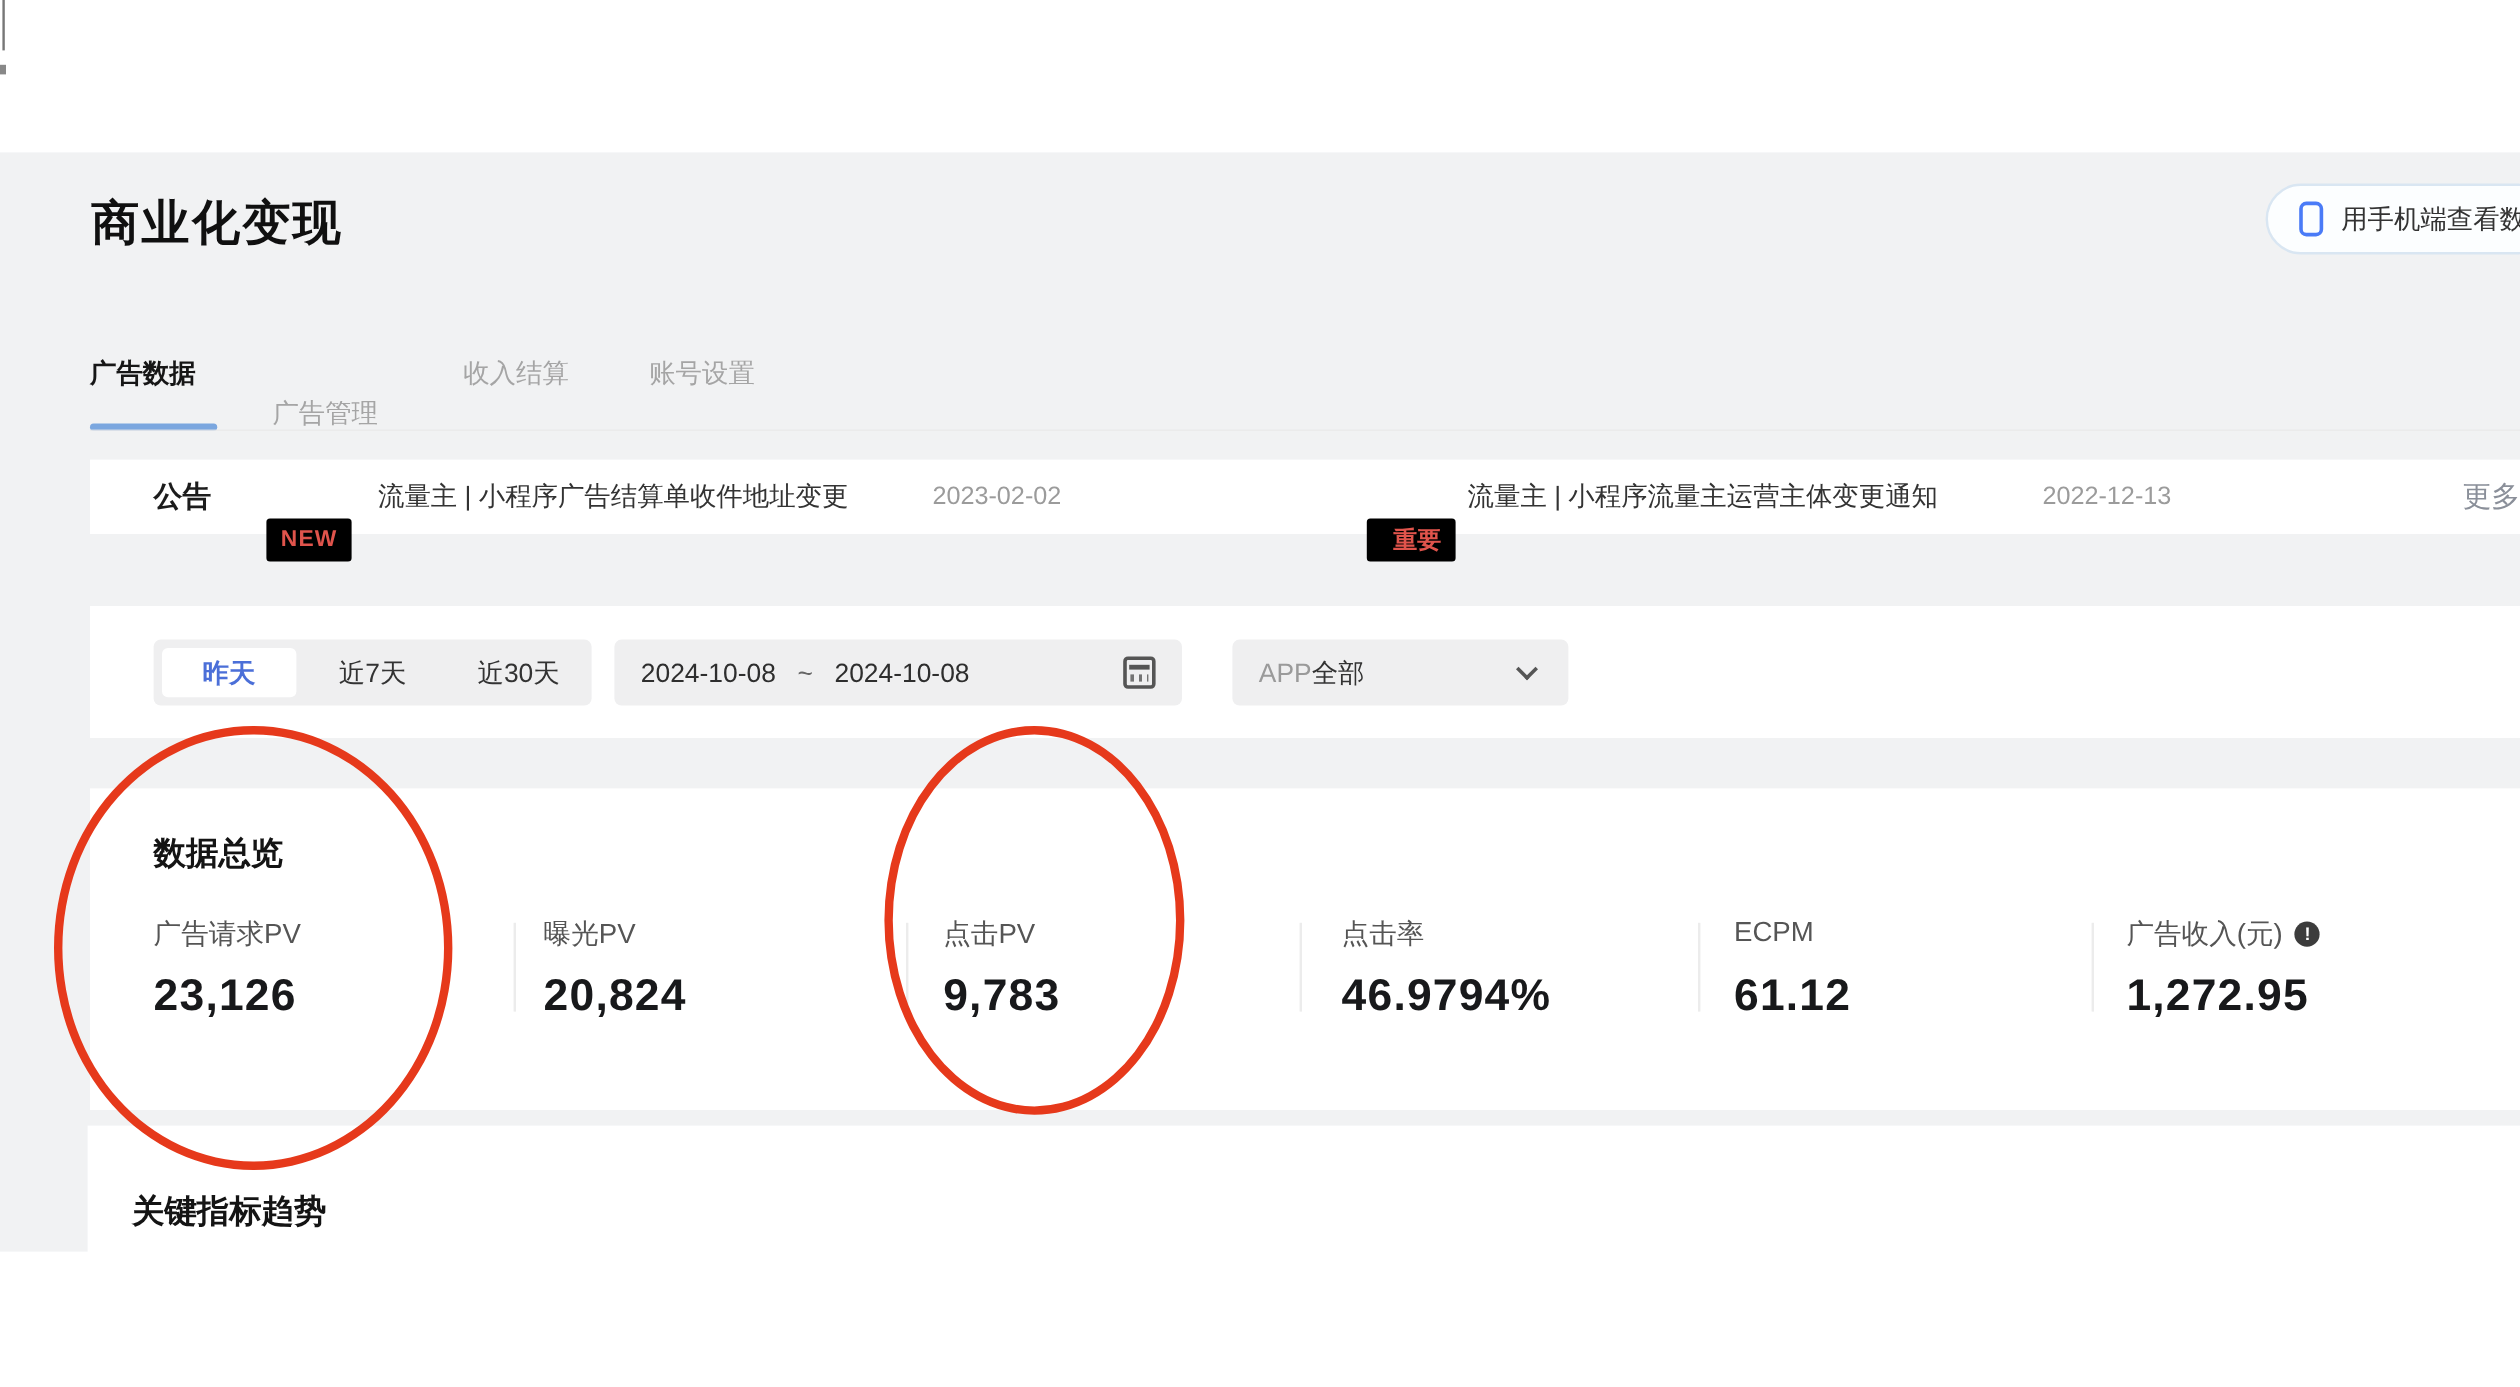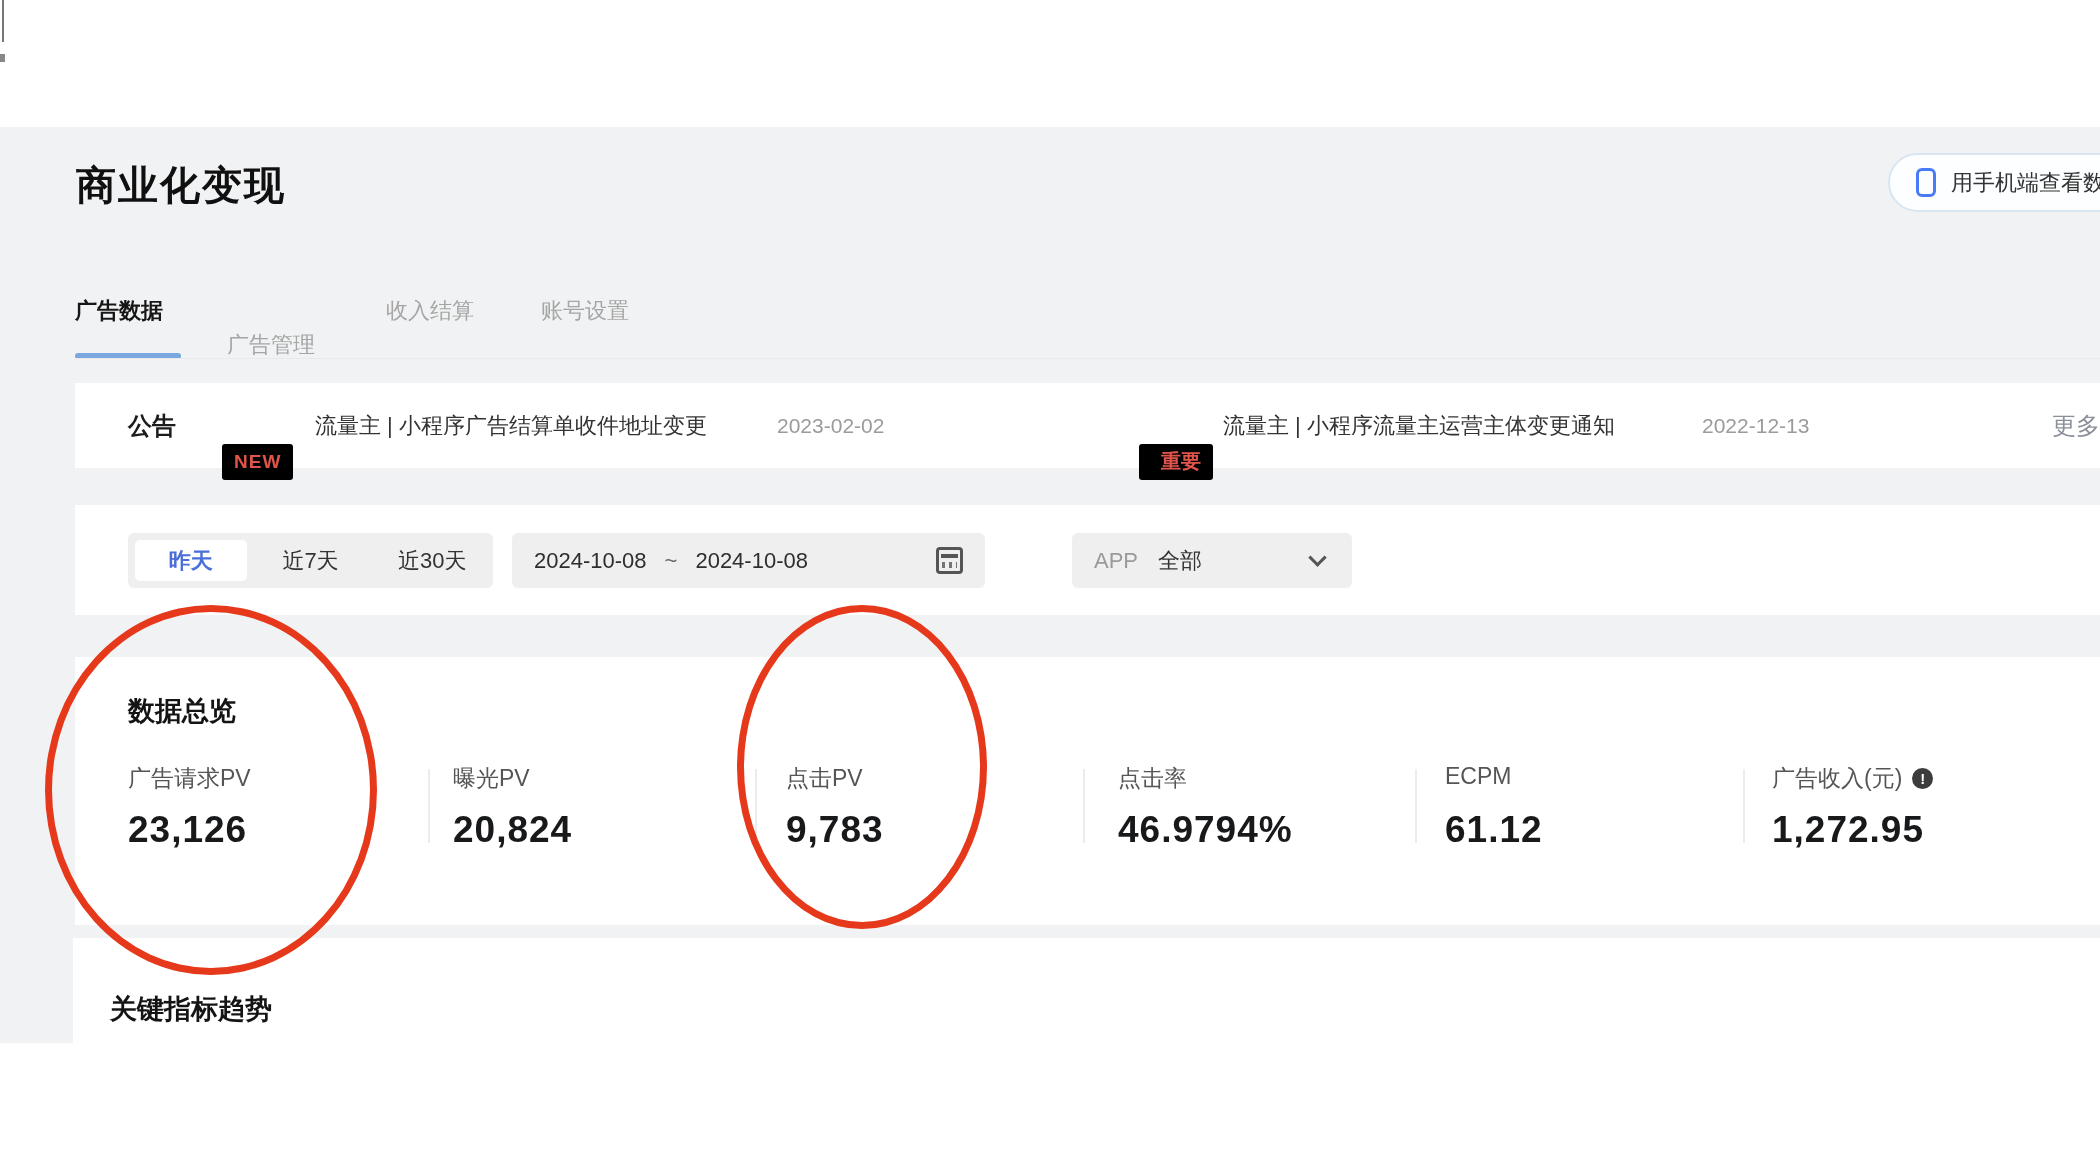--- a/index.html
+++ b/index.html
@@ -24,21 +24,21 @@
 
   
   .tab { position:absolute; top:296px; font-size:22px; color:#a5a5a5; white-space:nowrap; cursor:default; }
   .tab.active { color:#161616; font-weight:bold; }
   .tab-1 { left:75px; } .tab-2 { left:227px;margin-top:34px; } .tab-3 { left:386px; } .tab-4 { left:541px; }
   .tab-underline { position:absolute; left:75px; top:353px; width:106px; height:6px; background:#7ba7df; border-radius:3px; }
   .tabs-divider { position:absolute; left:75px; top:358px; width:2025px; height:1px; background:#e9e9e9; }
 
   
   .card { position:absolute; left:75px; width:2025px; background:#fff; }
-  .card-announcement { top:383px; height:85px;text-decoration:underline; }
+  .card-announcement { top:383px; height:62px;text-decoration:underline; }
   .card-filters      { top:505px; height:110px; }
   .card-overview     { top:657px; height:268px; }
   .card-trend        { left:73px; top:938px; width:2027px; height:218px; }
 
   
   .ann-child { position:absolute; top:50%; transform:translateY(-50%); white-space:nowrap; }
   .ann-title { left:53px; font-size:24px; font-weight:bold; color:#1c1c1c; }
   .badge { height:36px; padding:0 12px; display:flex; align-items:center; justify-content:center;
            background:#000000; color:#e0544c; border-radius:3px; font-weight:bold;margin-top:36px; }
   .badge-new { left:147px; font-size:19px; letter-spacing:1px; }
@@ -57,21 +57,21 @@
   .seg-item.selected { position:relative; }
   .seg-pill { position:absolute; left:7px; top:7px; right:3px; bottom:7px; background:#fff; border-radius:5px;
               display:flex; align-items:center; justify-content:center; font-size:22px; font-weight:bold; color:#4b6fd8; }
   .datebox { left:437px; width:473px; padding:0 22px; gap:18px; font-size:22px; color:#2e2e2e; }
   .date-sep { color:#666; }
   .datebox .spacer, .appbox .spacer { flex:1; }
   .cal-icon { width:27px; height:27px; border:3px solid #555; border-radius:4px; position:relative; }
   .cal-bar { position:absolute; left:2px; right:2px; top:4px; height:4px; background:#555; }
   .cal-dots { position:absolute; left:3px; right:3px; top:12px; bottom:3px;
               background:repeating-linear-gradient(90deg,#555 0 3px,transparent 3px 7px); opacity:.8; }
-  .appbox { left:997px; width:280px; padding:0 22px; gap:20px; }
+  .appbox { left:952px; width:280px; padding:0 22px; }
   .app-label { font-size:22px; color:#9a9a9a; }
   .app-value { font-size:22px; color:#333; }
   .chevron-down { width:13px; height:13px; border-right:3px solid #555; border-bottom:3px solid #555;
                   transform:rotate(45deg) translate(-2px,-2px); margin-right:6px; }
 
   
   .section-heading { position:absolute; font-size:27px; font-weight:bold; color:#141414; white-space:nowrap; }
   .overview-heading { left:53px; top:36px; }
   .metric-label { position:absolute; top:106px; font-size:23px; color:#555; white-space:nowrap; display:flex; align-items:center; gap:10px; }
   .metric-value { position:absolute; top:152px; font-size:37px; font-weight:bold; color:#18191b; white-space:nowrap; letter-spacing:1px; }

